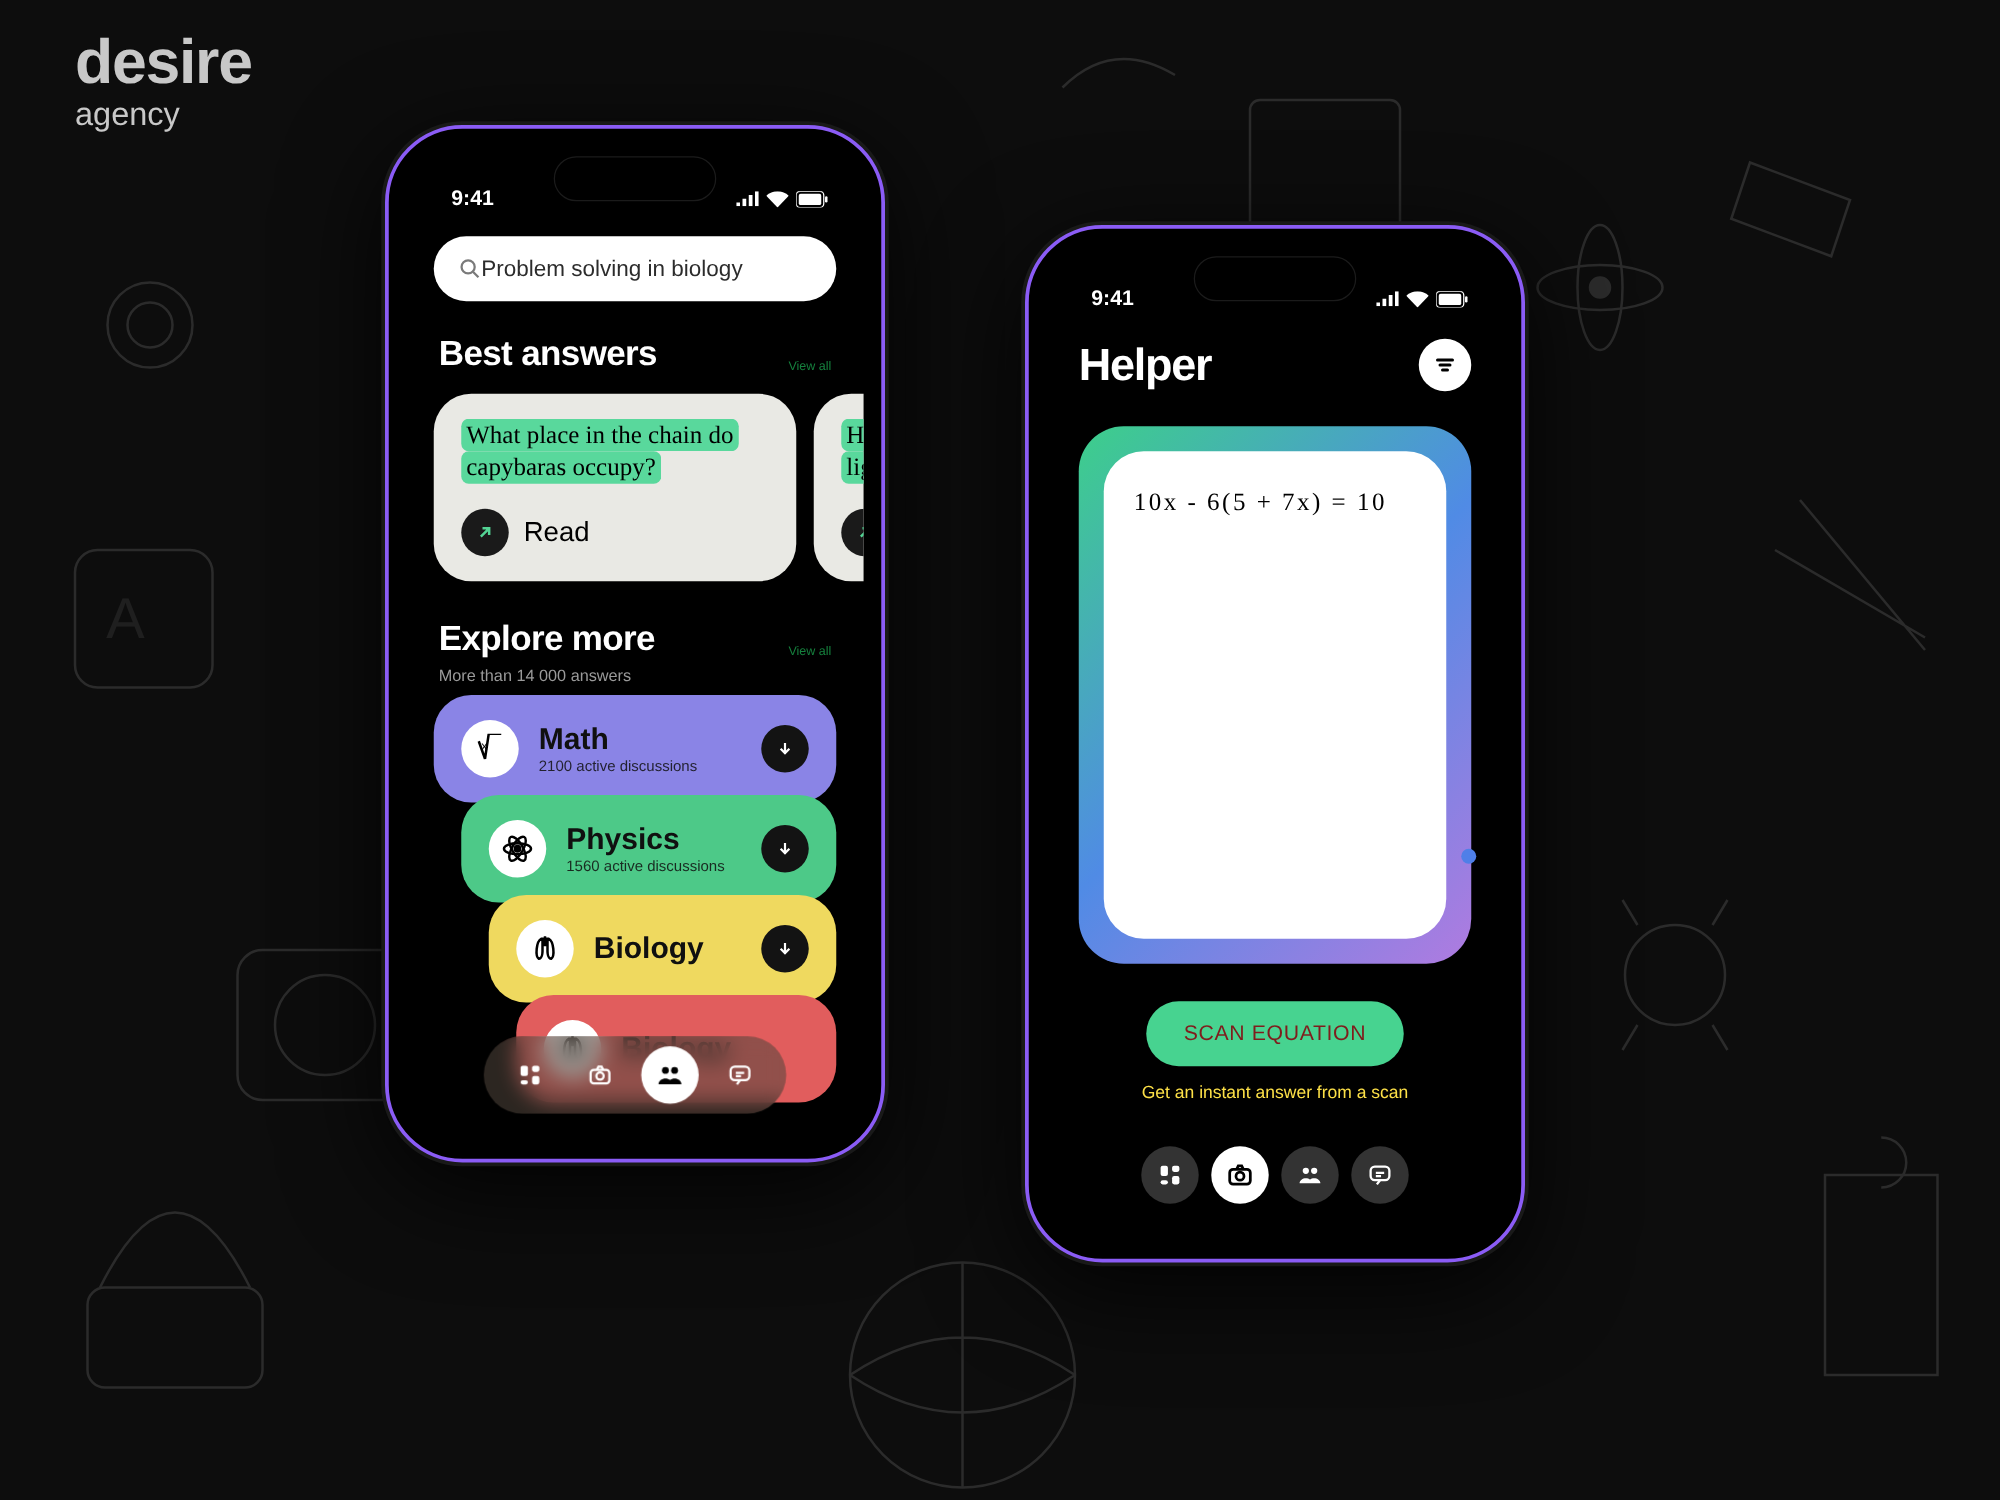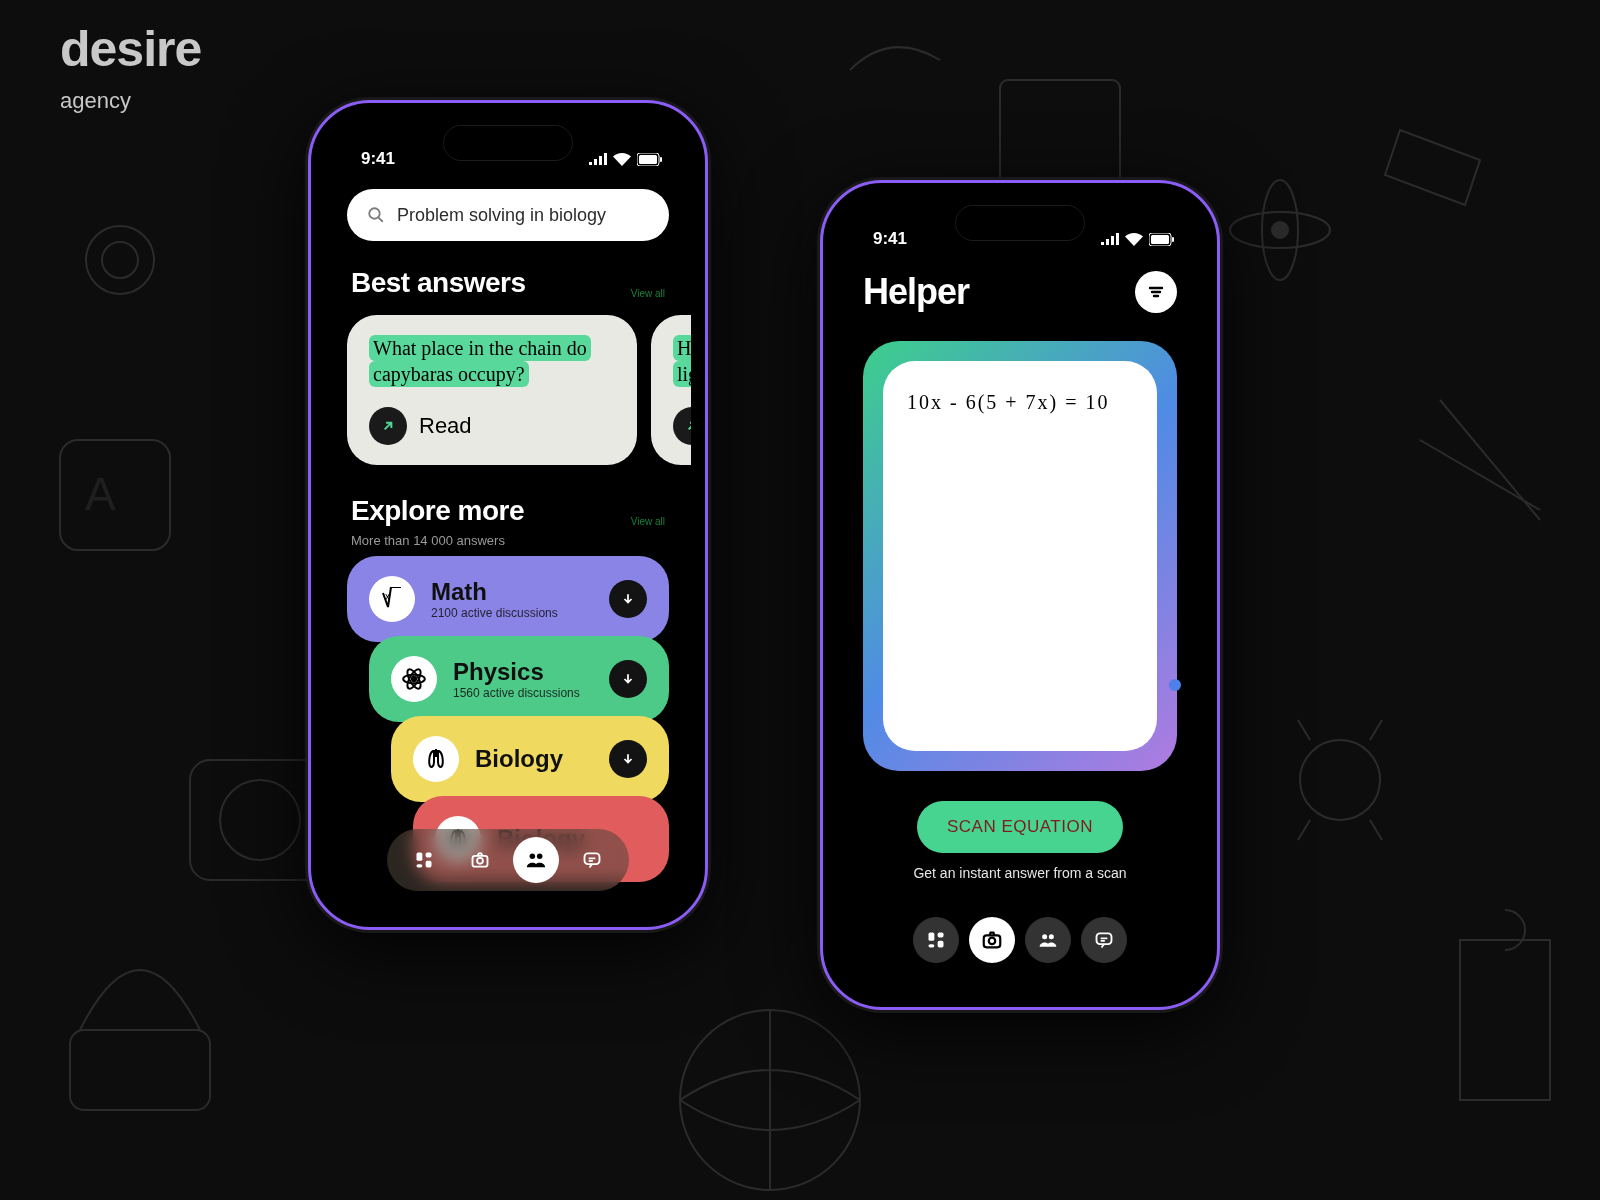--- a/index.html
+++ b/index.html
@@ -19,21 +19,21 @@
     opacity: 0.12;
     pointer-events: none;
   }
 
   
   .brand {
     position: absolute; top: 24px; left: 60px;
     color: #c8c8c8;
   }
   .brand .b1 { font-size: 50px; font-weight: 900; letter-spacing: -1px; line-height: 1; }
-  .brand .b2 { font-size: 22px; font-weight: 400; margin-top: 14px; }
+  .brand .b2 { font-size: 26px; font-weight: 400; margin-top: 2px; }
 
   
   .phone {
     position: absolute;
     width: 400px;
     height: 830px;
     background: #000;
     border-radius: 62px;
     border: 3px solid #8b5cf6;
     box-shadow: 0 0 0 3px #191919, 0 20px 80px rgba(0,0,0,0.9);
@@ -72,21 +72,21 @@
   .search {
     margin: 12px 22px 0 22px;
     background: #fff;
     border-radius: 40px;
     height: 52px;
     display: flex; align-items: center;
     padding: 0 20px;
     color: #000;
   }
   .search svg { flex-shrink: 0; }
-  .search span { margin-left: 12px; font-size: 18px; color: #2c2c2c; }
+  .search span { font-size: 18px; color: #2c2c2c; }
 
   
   .sec-head {
     display: flex; justify-content: space-between; align-items: flex-end;
     padding: 26px 26px 12px 26px;
   }
   .sec-title { font-size: 28px; font-weight: 700; letter-spacing: -0.5px; }
   .sec-link  { font-size: 10px; color: #15803d; }
 
   
@@ -207,21 +207,21 @@
     margin: 30px auto 12px auto;
     background: #47d390;
     color: #7f1d1d;
     font-weight: 400; font-size: 17px;
     letter-spacing: 0.5px;
     border-radius: 40px;
     padding: 16px 30px;
     width: fit-content;
   }
   .scan-caption {
-    text-align: center; font-size: 14px; color: #e5e5e5;
+    text-align: center; font-size: 14px; color: #fde047;
   }
 
   .nav-pill-right {
     position: absolute; bottom: 22px; left: 50%; transform: translateX(-50%);
     display: flex; align-items: center; gap: 10px;
     padding: 8px 10px;
     border-radius: 40px;
   }
   .nav-pill-right .nav-item { background: #333; }
   .nav-pill-right .nav-item.active { background: #fff; color:#000; }

